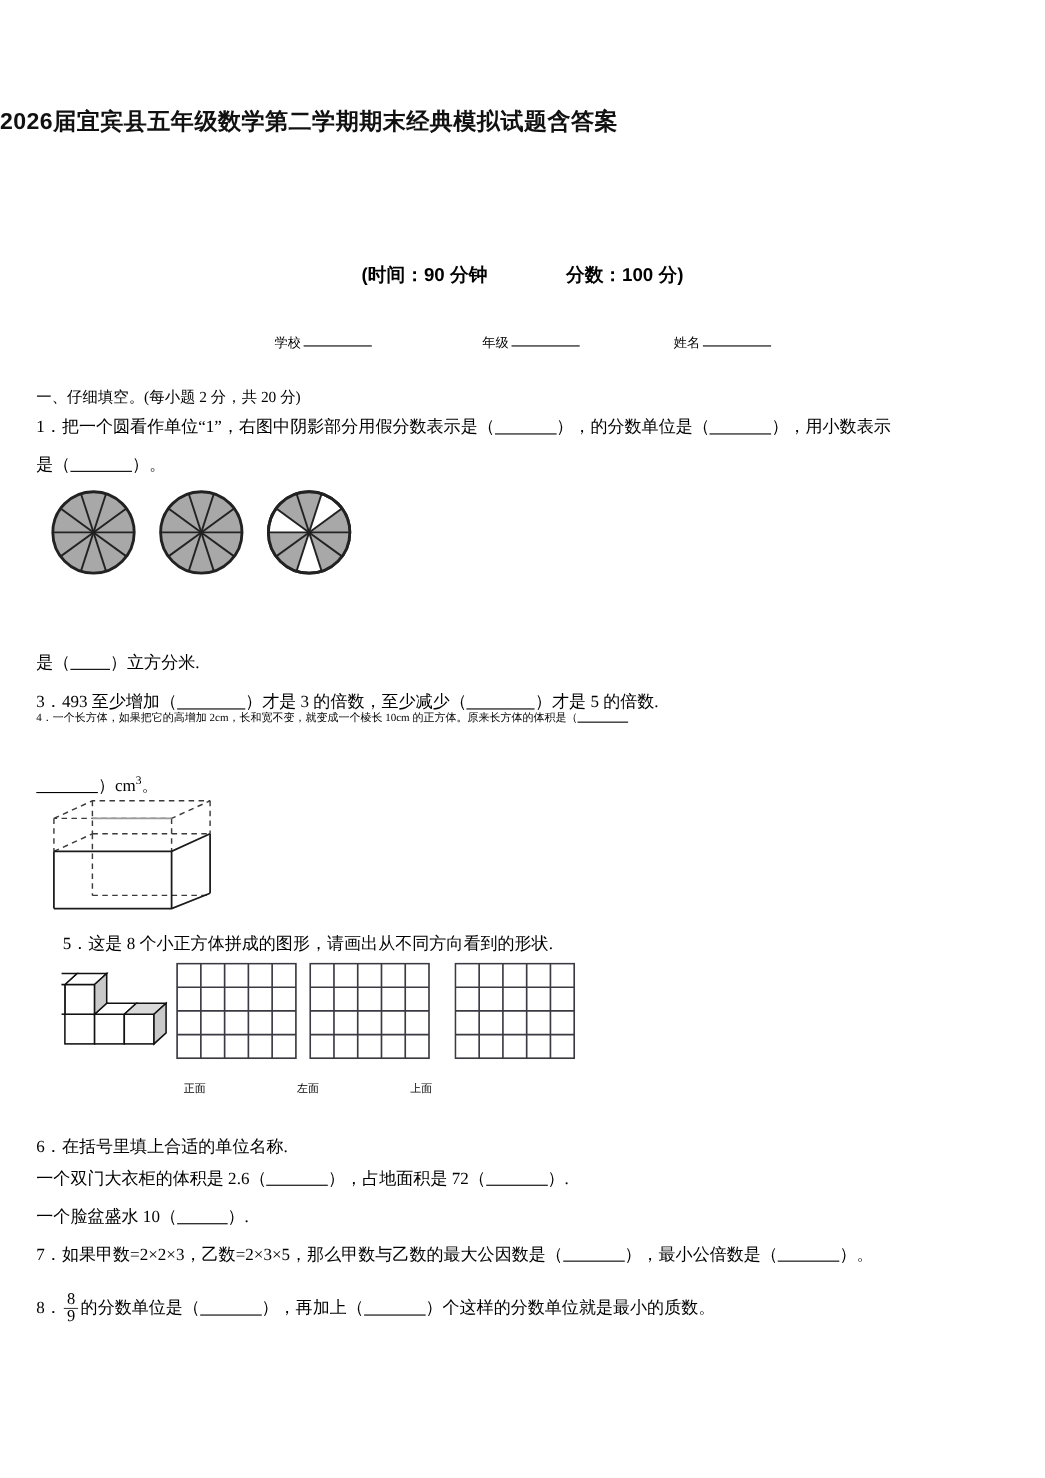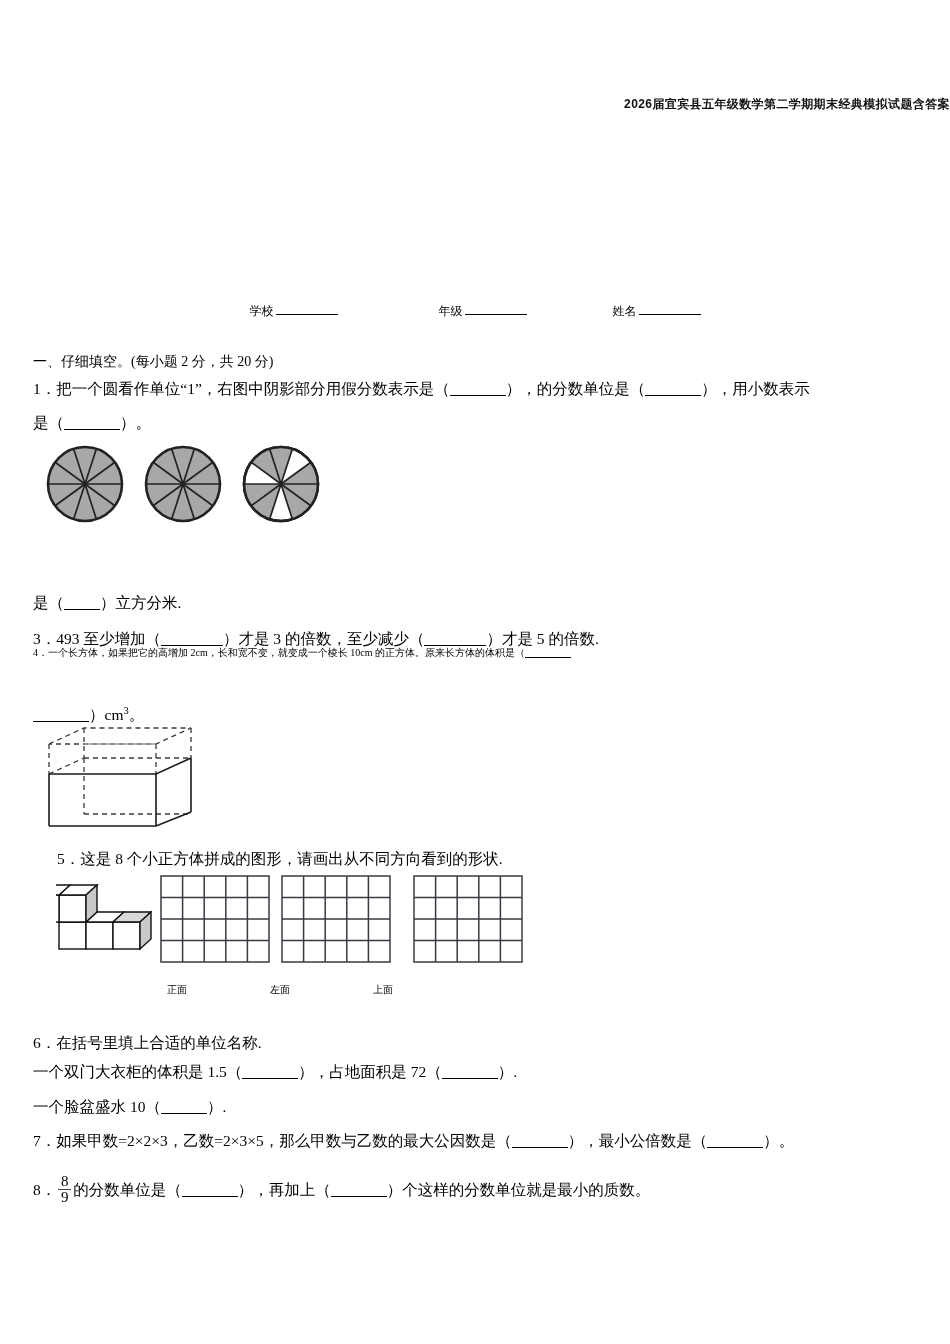--- a/index.html
+++ b/index.html
@@ -21,24 +21,24 @@
     left: 0; top: 0;
     width: 950px;
     height: 1344px;
   }
 
   
   .doc-title {
     position: absolute;
     left: 0; top: 96px;
     width: 950px;
-    text-align: right;
+    text-align: left;
     font-family: "Liberation Sans", "DejaVu Sans", sans-serif;
     font-weight: bold;
-    font-size: 12px;
+    font-size: 21px;
     letter-spacing: 0.4px;
     color: #111;
   }
 
   
   .meta-line {
     position: absolute;
     left: 0; top: 238px;
     width: 950px;
     text-align: center;
@@ -122,20 +122,25 @@
 
   svg { display: block; }
 </style>
 </head>
 <body>
 
 <div class="page">
 
   <div class="doc-title">2026届宜宾县五年级数学第二学期期末经典模拟试题含答案</div>
 
+  <div class="meta-line">
+    <span>(时间：90 分钟</span>
+    <span class="gap"></span>
+    <span>分数：100 分)</span>
+  </div>
 
   <div class="fields-line">
     <span class="field"><span>学校</span><span class="blank"></span></span>
     <span class="sp1"></span>
     <span class="field"><span>年级</span><span class="blank"></span></span>
     <span class="sp2"></span>
     <span class="field"><span>姓名</span><span class="blank"></span></span>
   </div>
 
   <div class="q sec" style="top:345px;">一、仔细填空。(每小题 2 分，共 20 分)</div>
@@ -322,21 +327,21 @@
   </div>
 
   <div class="labels-row" style="left:167px; top:983px;">正面</div>
   <div class="labels-row" style="left:270px; top:983px;">左面</div>
   <div class="labels-row" style="left:373px; top:983px;">上面</div>
 
   <div class="q" style="top:1026px;">
     <span class="num">6．</span><span>在括号里填上合适的单位名称.</span>
   </div>
   <div class="q" style="top:1055px;">
-    <span>一个双门大衣柜的体积是 1.5（</span><span class="u w6"></span><span>），占地面积是 72（</span><span class="u w6"></span><span>）.</span>
+    <span>一个双门大衣柜的体积是 2.6（</span><span class="u w6"></span><span>），占地面积是 72（</span><span class="u w6"></span><span>）.</span>
   </div>
   <div class="q" style="top:1090px;">
     <span>一个脸盆盛水 10（</span><span class="u w5"></span><span>）.</span>
   </div>
 
   <div class="q" style="top:1124px;">
     <span class="num">7．</span><span>如果甲数=2×2×3，乙数=2×3×5，那么甲数与乙数的最大公因数是（</span><span class="u w6"></span><span>），最小公倍数是（</span><span class="u w6"></span><span>）。</span>
   </div>
 
   <div class="q" style="top:1173px;">

